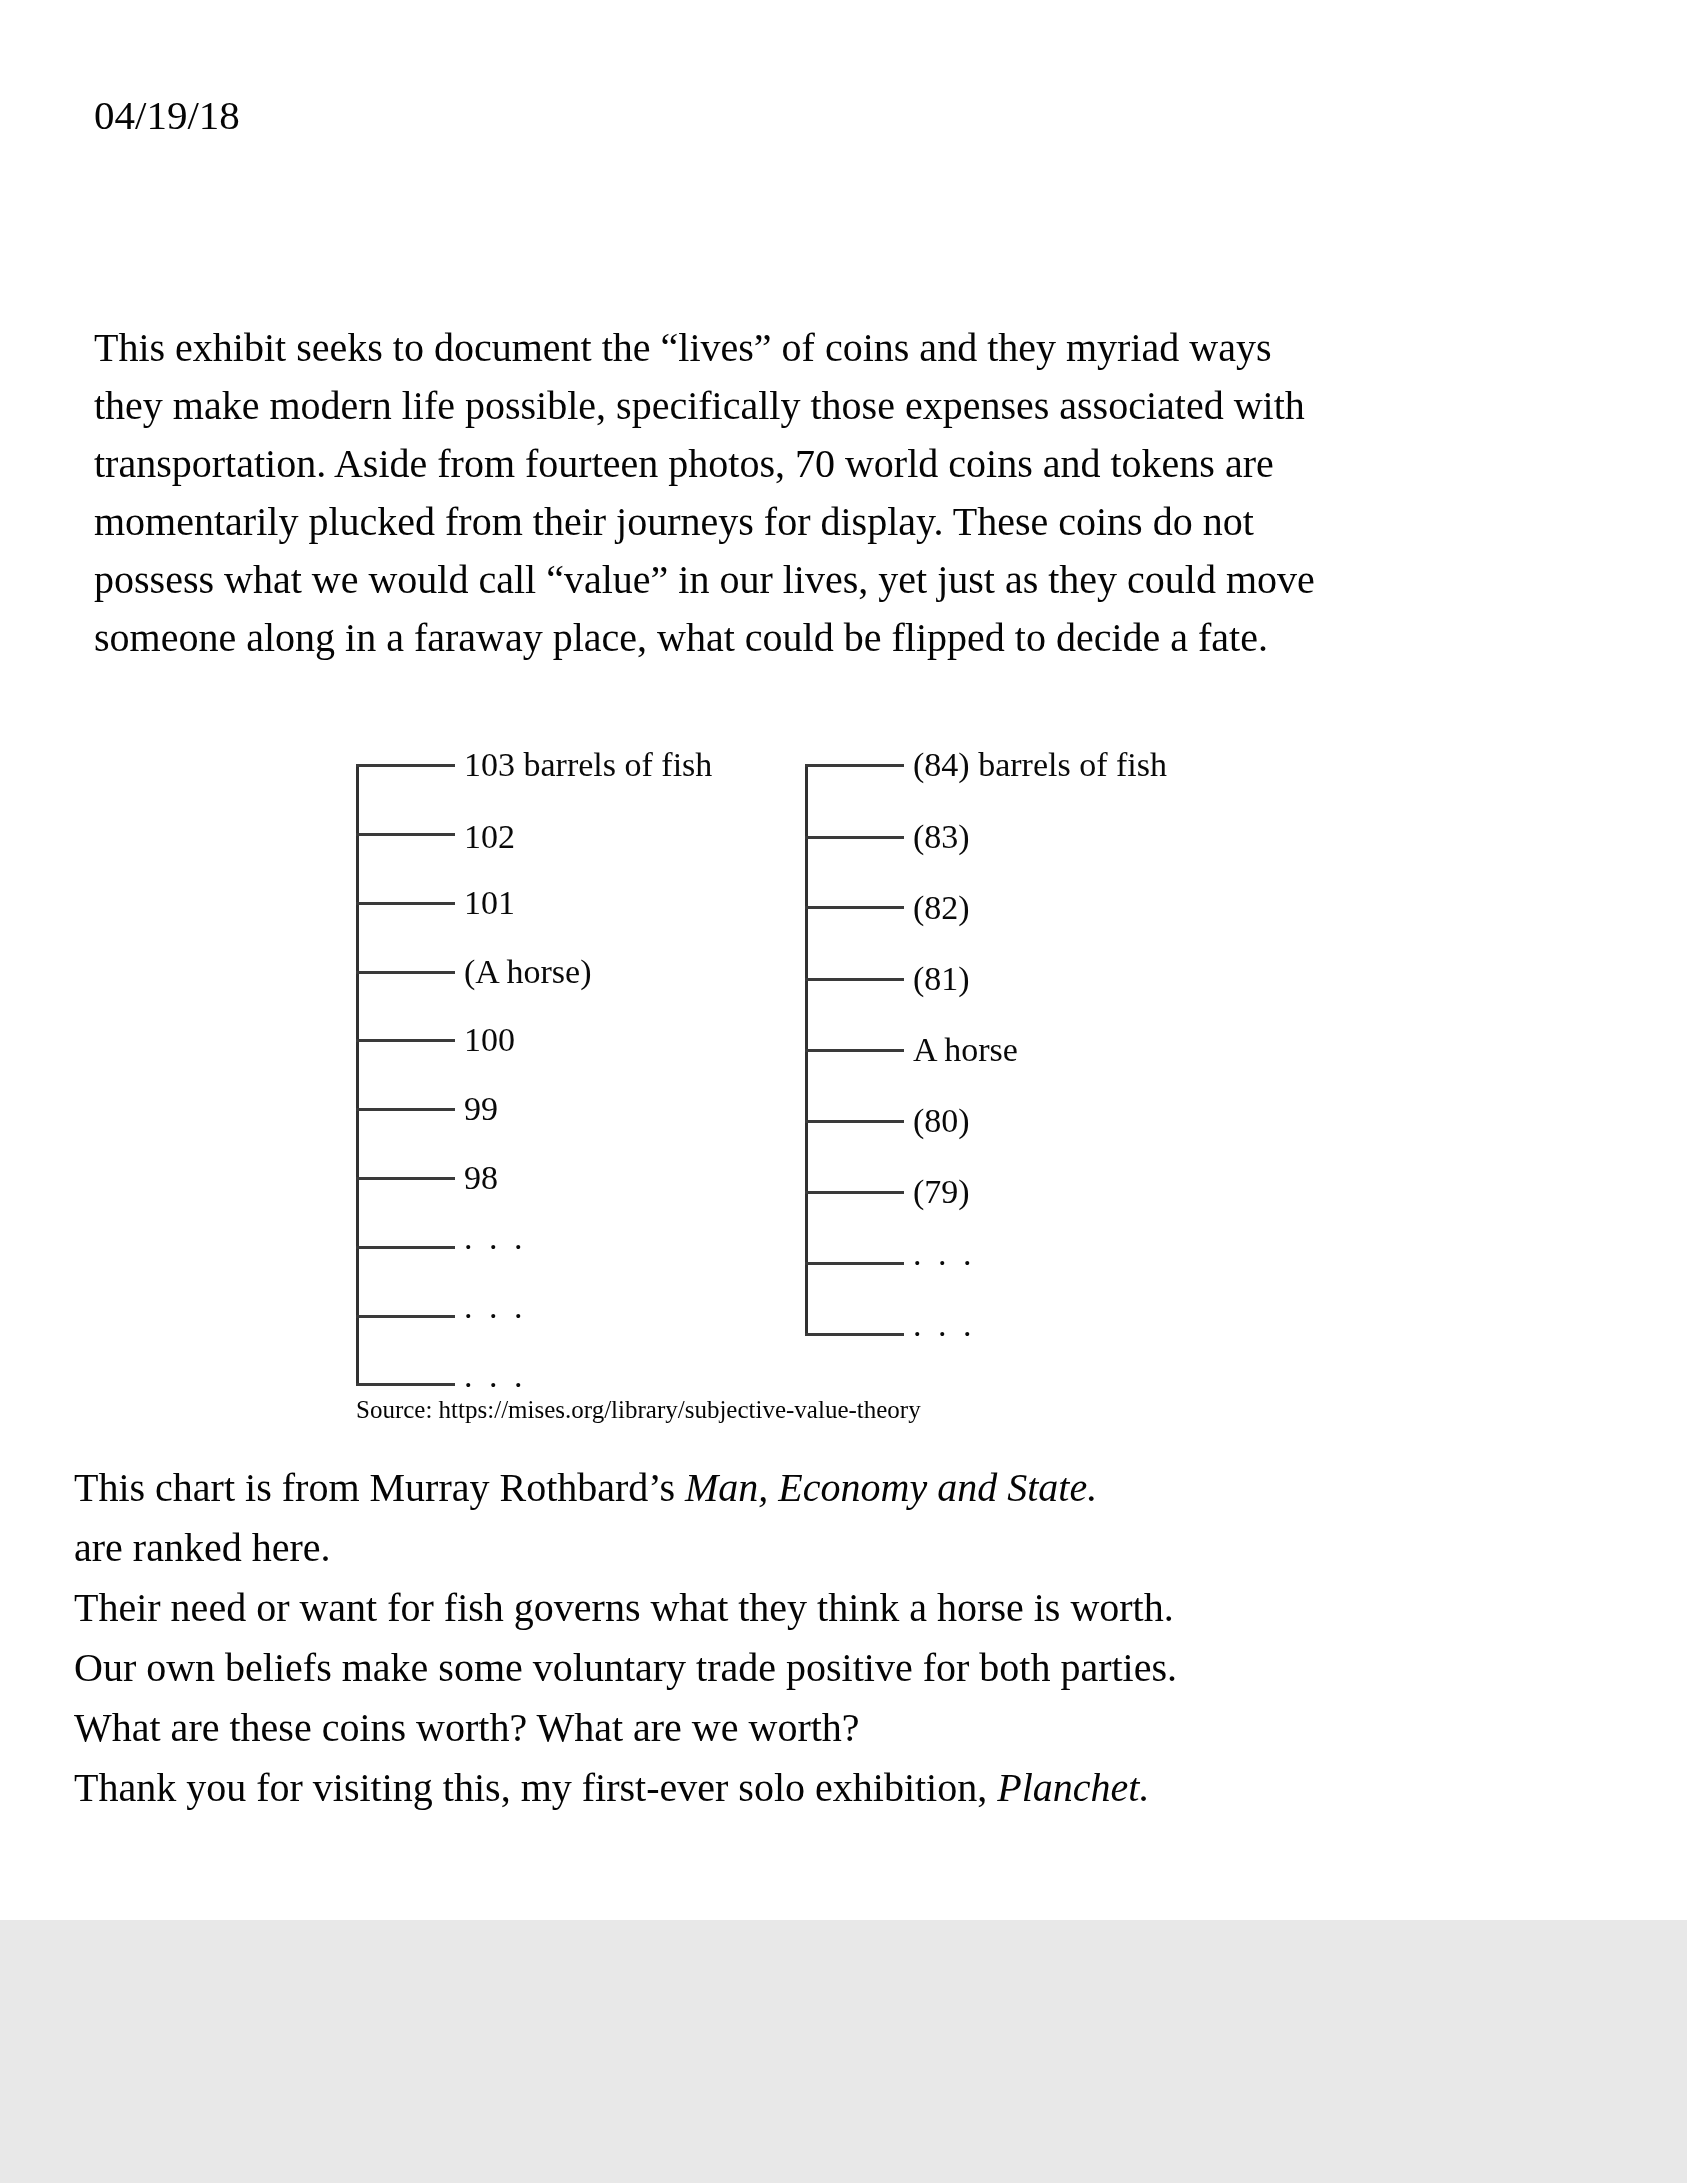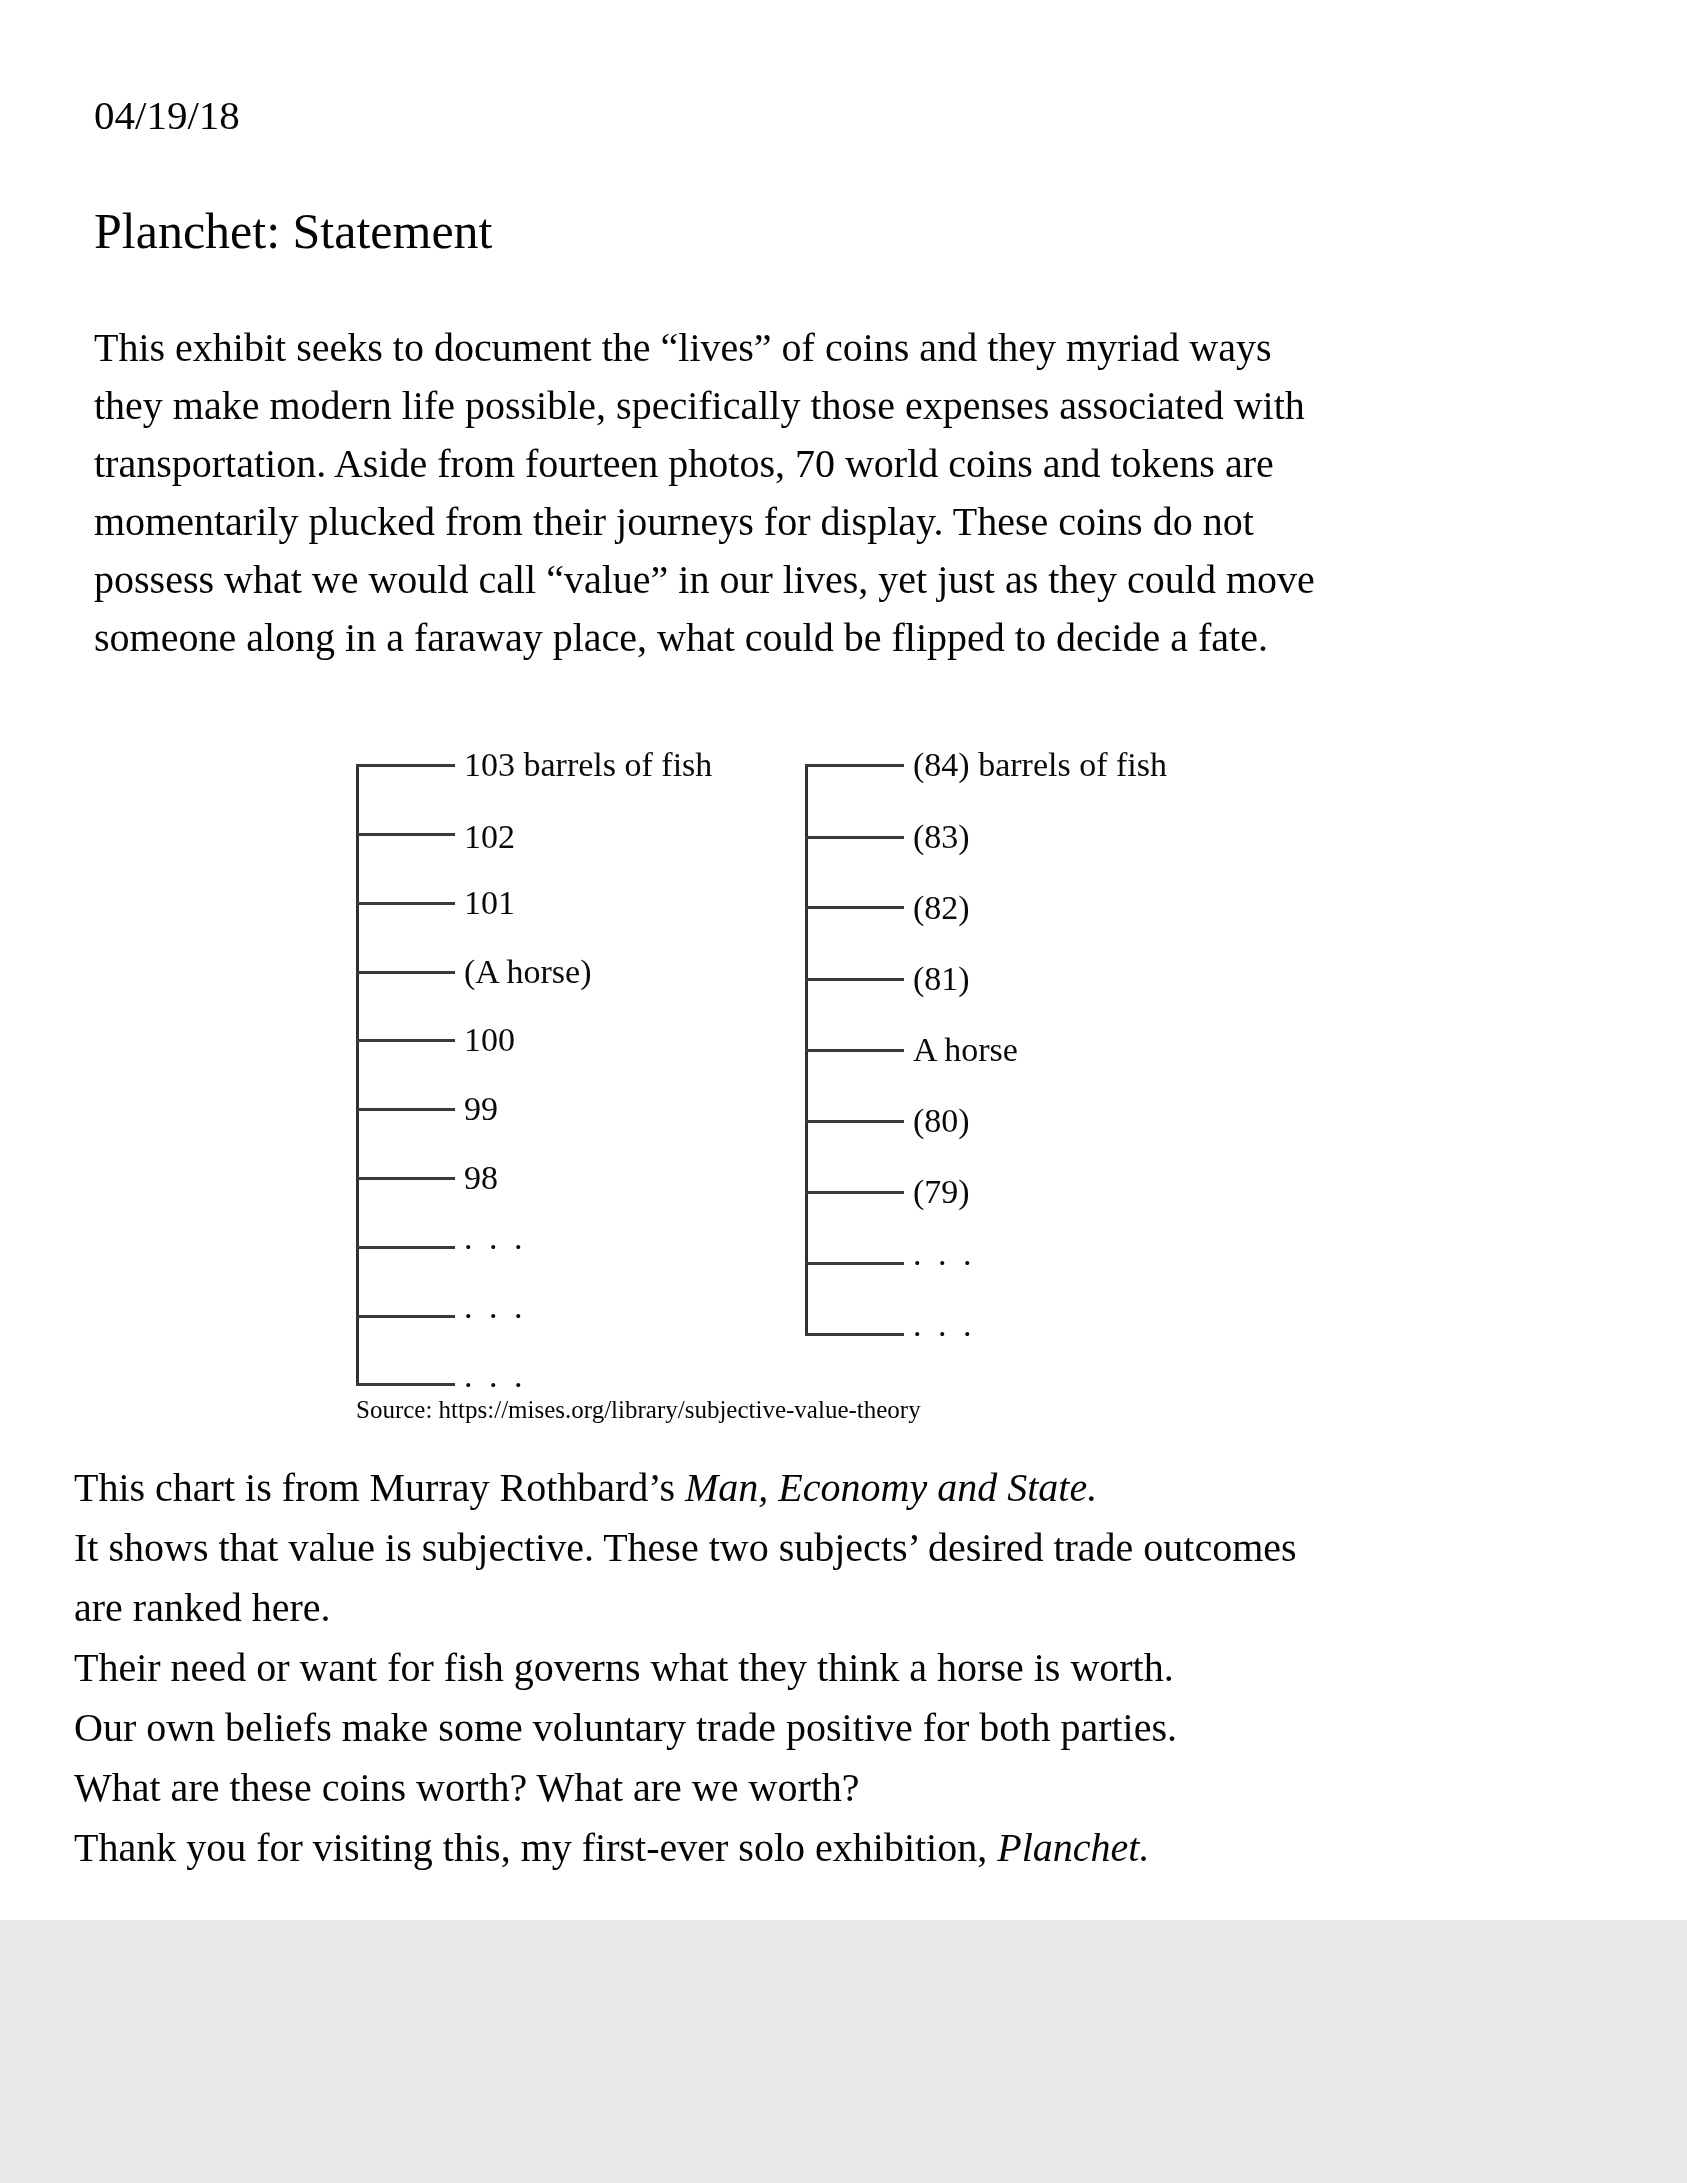--- a/index.html
+++ b/index.html
@@ -68,21 +68,20 @@
     white-space: nowrap;
   }
 </style>
 </head>
 <body>
 
 <div id="page">
 
   <div id="date-line" class="abs">04/19/18</div>
 
-  <div id="doc-title" class="abs">Planchet: Statement</div>
 
   <div id="paragraph-1" class="abs">
     <div>This exhibit seeks to document the “lives” of coins and they myriad ways</div>
     <div>they make modern life possible, specifically those expenses associated with</div>
     <div>transportation. Aside from fourteen photos, 70 world coins and tokens are</div>
     <div>momentarily plucked from their journeys for display. These coins do not</div>
     <div>possess what we would call “value” in our lives, yet just as they could move</div>
     <div>someone along in a faraway place, what could be flipped to decide a fate.</div>
   </div>
 
@@ -126,21 +125,20 @@
       <div class="tick" style="left: 805px; top: 1262px; width: 99px;"></div>
       <div class="scale-label dots" style="left: 913px; top: 1246px;">. . .</div>
       <div class="tick" style="left: 805px; top: 1333px; width: 99px;"></div>
       <div class="scale-label dots" style="left: 913px; top: 1317px;">. . .</div>
     </div>
 
   <div id="source-caption" class="abs">Source: https://mises.org/library/subjective-value-theory</div>
 
   <div id="paragraph-2" class="abs">
     <div><span>This chart is from Murray Rothbard’s </span><span class="em">Man, Economy and State.</span></div>
-    <div>It shows that value is subjective. These two subjects’ desired trade outcomes</div>
     <div>are ranked here.</div>
     <div>Their need or want for fish governs what they think a horse is worth.</div>
     <div>Our own beliefs make some voluntary trade positive for both parties.</div>
     <div>What are these coins worth? What are we worth?</div>
     <div><span>Thank you for visiting this, my first-ever solo exhibition, </span><span class="em">Planchet.</span></div>
   </div>
 
   <div id="signature-block" class="abs">Leon Ferri</div>
 
 </div>

